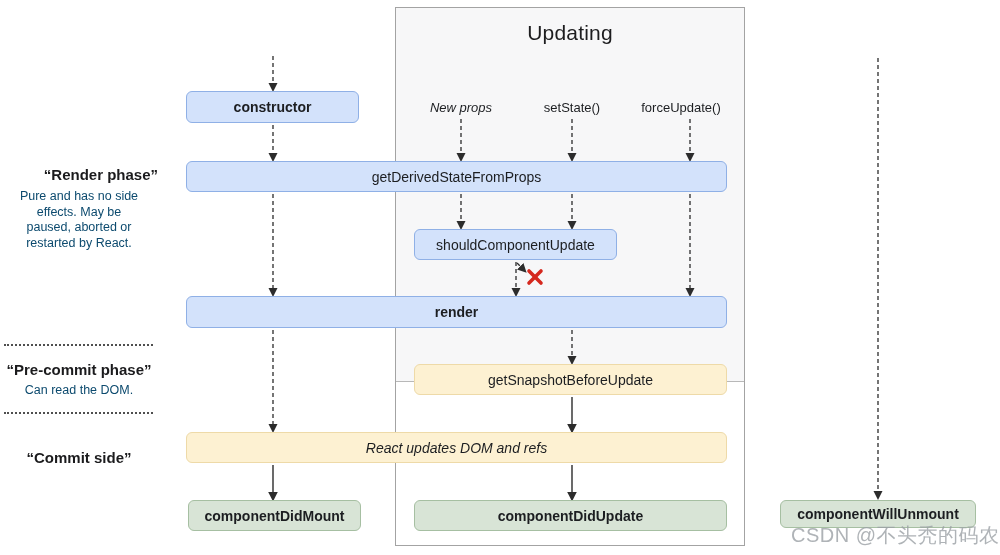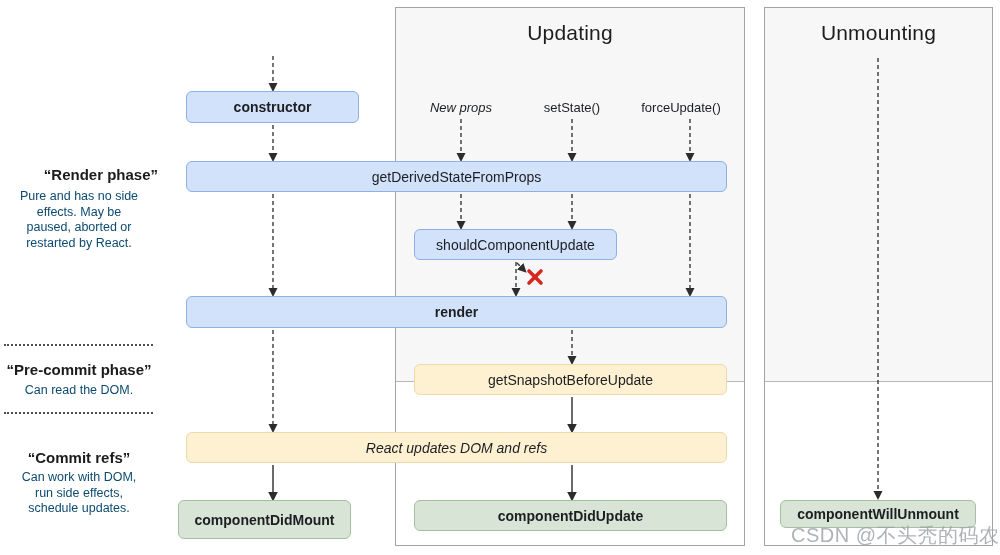--- a/index.html
+++ b/index.html
@@ -23,21 +23,21 @@
   .blue{background:var(--blue-fill,#d3e2fb);border:1px solid var(--blue-border,#8fb0e6);}
   .orange{background:var(--orange-fill,#fdf1d2);border:1px solid var(--orange-border,#eedaa8);}
   .green{background:var(--green-fill,#d8e4d6);border:1px solid var(--green-border,#a6bfa2);}
   .bold{font-weight:bold;}
   #box-constructor{left:186px;top:91px;width:173px;height:32px;}
   #box-gdsfp{left:186px;top:161px;width:541px;height:31px;}
   #box-scu{left:414px;top:229px;width:203px;height:31px;}
   #box-render{left:186px;top:296px;width:541px;height:32px;}
   #box-gsbu{left:414px;top:364px;width:313px;height:31px;}
   #box-rud{left:186px;top:432px;width:541px;height:31px;font-style:italic;}
-  #box-cdm{left:178px;top:500px;width:173px;height:39px;}
+  #box-cdm{left:188px;top:500px;width:173px;height:31px;}
   #box-cdu{left:414px;top:500px;width:313px;height:31px;}
   #box-cwu{left:780px;top:500px;width:196px;height:28px;}
   
   .phase-title{position:absolute;left:0;width:158px;text-align:center;font-size:15px;font-weight:bold;color:#1b1b1d;}
   .phase-desc{position:absolute;left:8px;width:142px;text-align:center;font-size:12.5px;line-height:15.5px;color:#0c4a6e;white-space:pre-line;}
   #phase-render-title{top:166px;text-align:right;}
   #phase-render-desc{top:189px;}
   #phase-precommit-title{top:361px;}
   #phase-precommit-desc{top:383px;}
   #phase-commit-title{top:449px;}
@@ -51,24 +51,20 @@
   #watermark{position:absolute;left:791px;top:522px;font-size:20px;color:rgba(155,160,165,.8);z-index:4;white-space:nowrap;letter-spacing:.5px;}
 </style>
 </head>
 <body>
 
 <div id="stage">
 
   <div class="col" id="col-updating">
     <div class="upper"></div>
     <div class="col-title">Updating</div>
-  </div>
-  <div class="col" id="col-unmounting">
-    <div class="upper"></div>
-    <div class="col-title">Unmounting</div>
   </div>
 
   <div class="trigger italic" style="left:461px;">New props</div>
   <div class="trigger" style="left:572px;">setState()</div>
   <div class="trigger" style="left:681px;">forceUpdate()</div>
 
   <svg id="arrows" width="1000" height="555" viewBox="0 0 1000 555">
     <defs>
       <marker id="ah" viewBox="0 0 8 8" refX="1" refY="4" markerWidth="7" markerHeight="7" orient="auto">
         <path d="M0,0 L8,4 L0,8 Z" fill="#2c2c2c"></path>
@@ -113,19 +109,16 @@
 
   <div class="phase-title" id="phase-render-title">“Render phase”</div>
   <div class="phase-desc" id="phase-render-desc">Pure and has no side
 effects. May be
 paused, aborted or
 restarted by React.</div>
   <div class="dotted-sep" id="sep-1"></div>
   <div class="phase-title" id="phase-precommit-title">“Pre-commit phase”</div>
   <div class="phase-desc" id="phase-precommit-desc">Can read the DOM.</div>
   <div class="dotted-sep" id="sep-2"></div>
-  <div class="phase-title" id="phase-commit-title">“Commit refs”</div>
-  <div class="phase-desc" id="phase-commit-desc">Can work with DOM,
-run side effects,
-schedule updates.</div>
+  <div class="phase-title" id="phase-commit-title">“Commit side”</div>
 
   <div id="watermark">CSDN @不头秃的码农</div>
 </div>
 
 </body></html>

